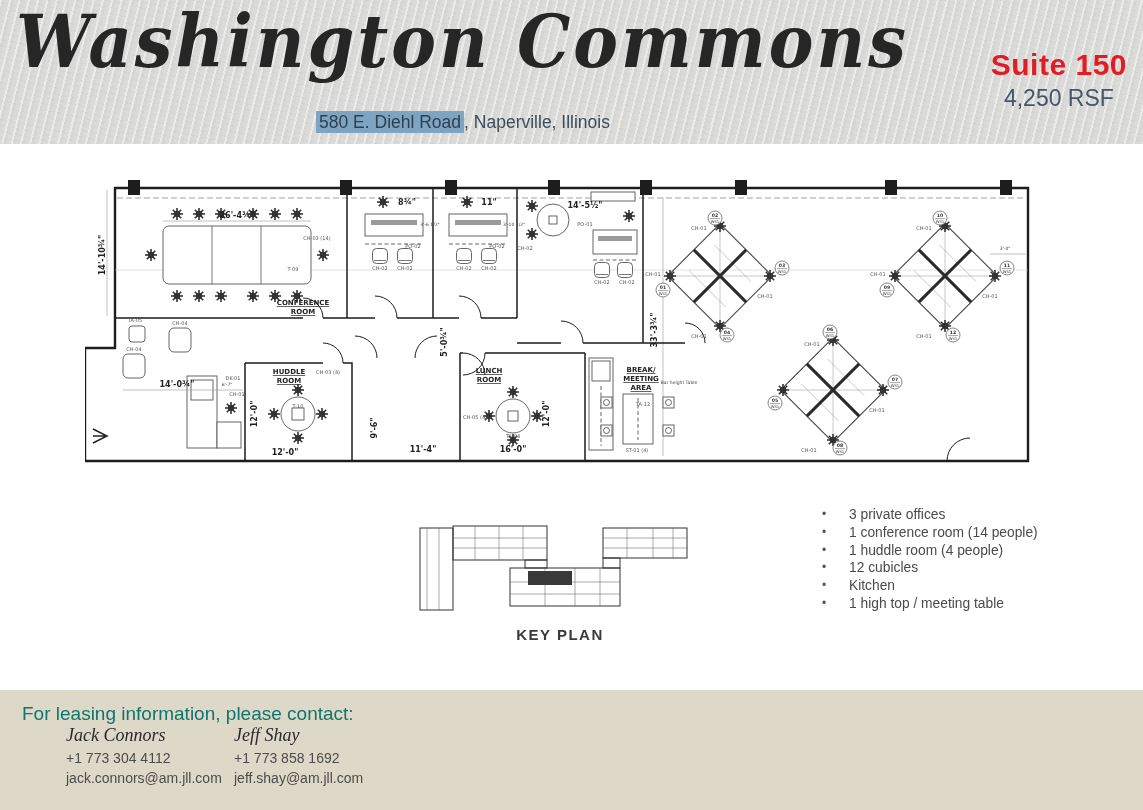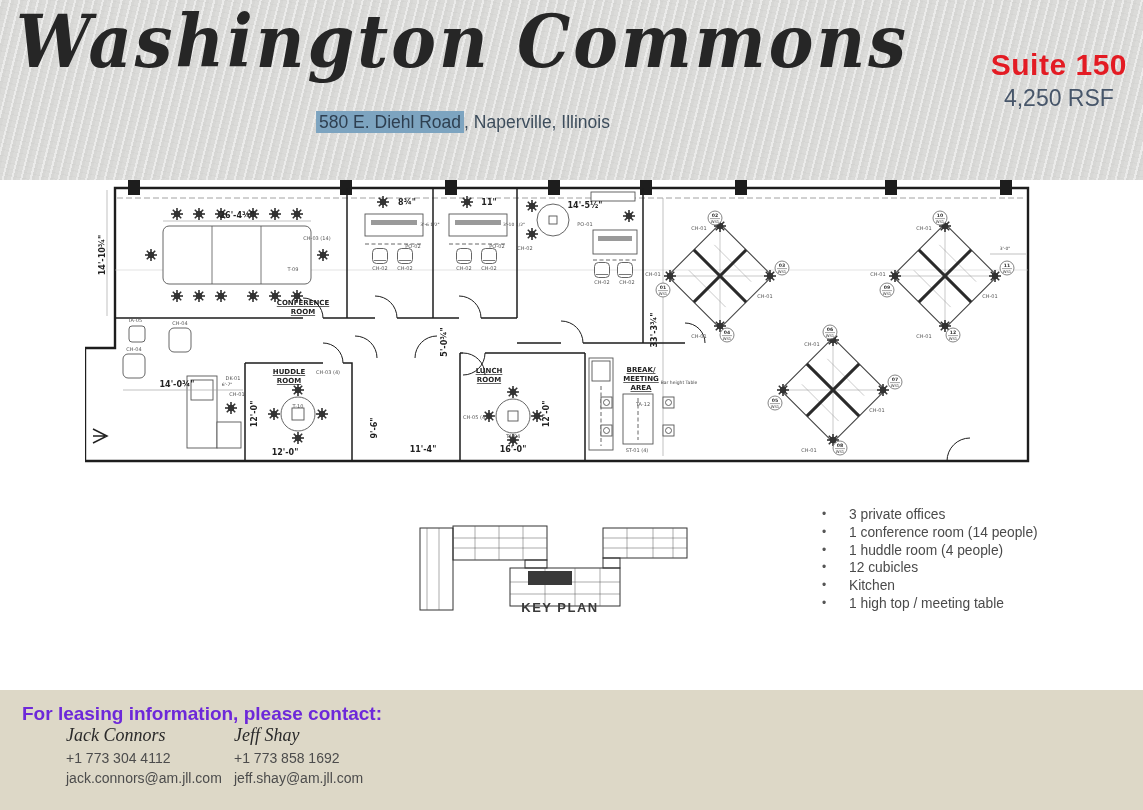--- a/index.html
+++ b/index.html
@@ -1,51 +1,51 @@
 <!DOCTYPE html>
 <html><head>
 <meta charset="utf-8">
 <style>
   * { margin:0; padding:0; box-sizing:border-box; }
   body { font-family:"Liberation Sans", sans-serif; background:#fff; }
   #page { position:relative; width:1143px; height:810px; overflow:hidden; background:#fff; }
 
   
-  .header{ position:absolute; left:0; top:0; width:1143px; height:180px;
+  .header{ position:absolute; left:0; top:0; width:1143px; height:144px;
     background:
       repeating-linear-gradient(104deg, rgba(255,255,255,.45) 0 2px, rgba(0,0,0,0.02) 2px 5px, rgba(255,255,255,0) 5px 9px),
       repeating-linear-gradient(12deg, rgba(0,0,0,.02) 0 1px, rgba(255,255,255,0) 1px 6px),
       #dbdbd9;
   }
   .title{ position:absolute; left:16px; top:2px; width:860px;
     font-family:"DejaVu Serif", serif; font-style:italic; font-weight:bold;
     font-size:67px; letter-spacing:3px; color:#262626; white-space:nowrap;
     transform:scaleY(1.08);
   }
   .addr{ position:absolute; left:463px; top:112px; transform:translateX(-50%);
     font-size:17.5px; color:#3d4d5c; white-space:nowrap; }
   .addr .hl{ background:#7da4c0; padding:1px 3px; color:#2e3f50; }
   .suite-block{ position:absolute; right:16px; top:48px; text-align:right; }
   .suite{ font-size:30px; font-weight:bold; color:#e31b23; letter-spacing:0.5px; }
   .rsf{ font-size:23px; color:#47566a; margin-top:3px;text-align:center; }
 
   
   .plan-svg{ position:absolute; left:85px; top:158px; }
   .keyplan-svg{ position:absolute; left:415px; top:506px; }
-  .keyplan-label{ position:absolute; left:415px; top:600px; width:290px; text-align:center;
-    font-size:13px; font-weight:bold; letter-spacing:1.5px; color:#3a3a3a; }
+  .keyplan-label{ position:absolute; left:415px; top:626px; width:290px; text-align:center;
+    font-size:15px; font-weight:bold; letter-spacing:1.5px; color:#3a3a3a; }
 
   .features{ position:absolute; left:818px; top:506px; width:260px; list-style:none; }
   .features li{ display:flex; font-size:13.8px; color:#4a4a4a; line-height:17.8px; }
   .features li::before{ content:"\2022"; color:#555; width:27px; flex:0 0 27px;
     text-align:left; padding-left:4px; font-size:12px; }
 
   
   .footer{ position:absolute; left:0; top:690px; width:1143px; height:120px; background:#ddd8c7; }
-  .f-head{ position:absolute; left:22px; top:13px; font-size:19px; font-weight:bold; color:#6d28d9;text-align:center; }
+  .f-head{ position:absolute; left:22px; top:13px; font-size:19px; font-weight:normal; color:#0f766e;text-align:center; }
   .contact{ position:absolute; top:35px;margin-left:44px; }
   .contact.c0{ left:22px; } .contact.c1{ left:190px; }
   .c-name{ font-family:"Liberation Serif", serif; font-style:italic; font-size:18px; color:#2a2a2a; }
   .c-phone, .c-email{ font-size:14px; color:#4c4c4c; margin-top:4px; }
 
   
   svg text{ text-anchor:middle; font-family:"DejaVu Sans", sans-serif; }
   .wall{ stroke:#1d1d1d; stroke-width:2.4; fill:none; stroke-linecap:square; }
   .wall2{ stroke:#1d1d1d; stroke-width:1.5; fill:none; }
   .door{ stroke:#1d1d1d; stroke-width:1; fill:none; }

